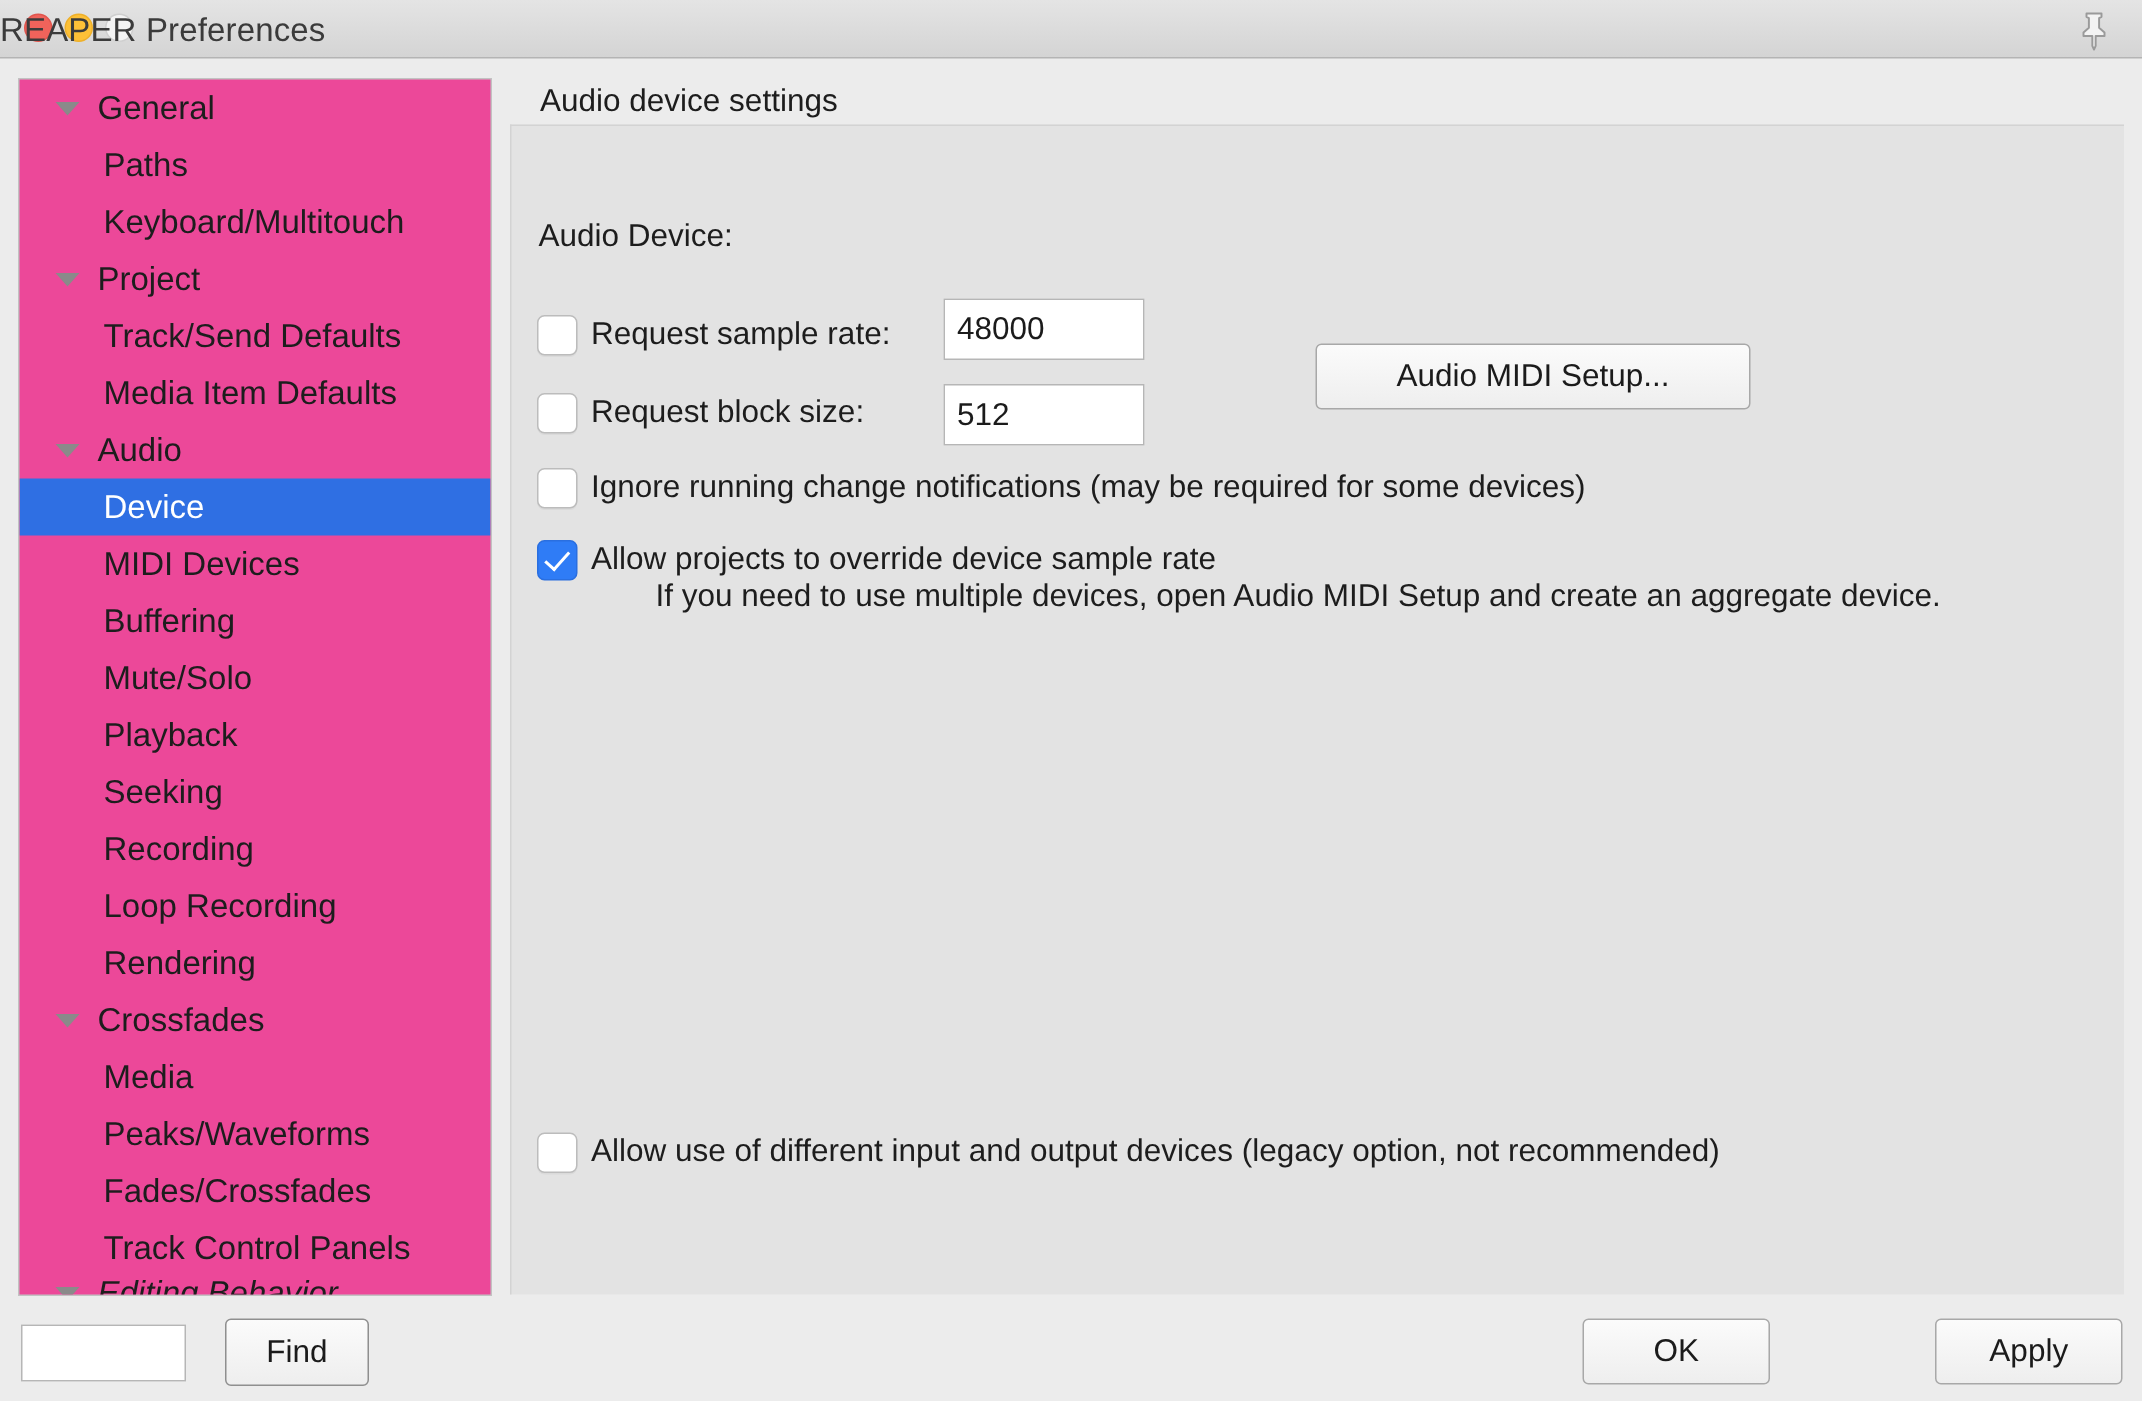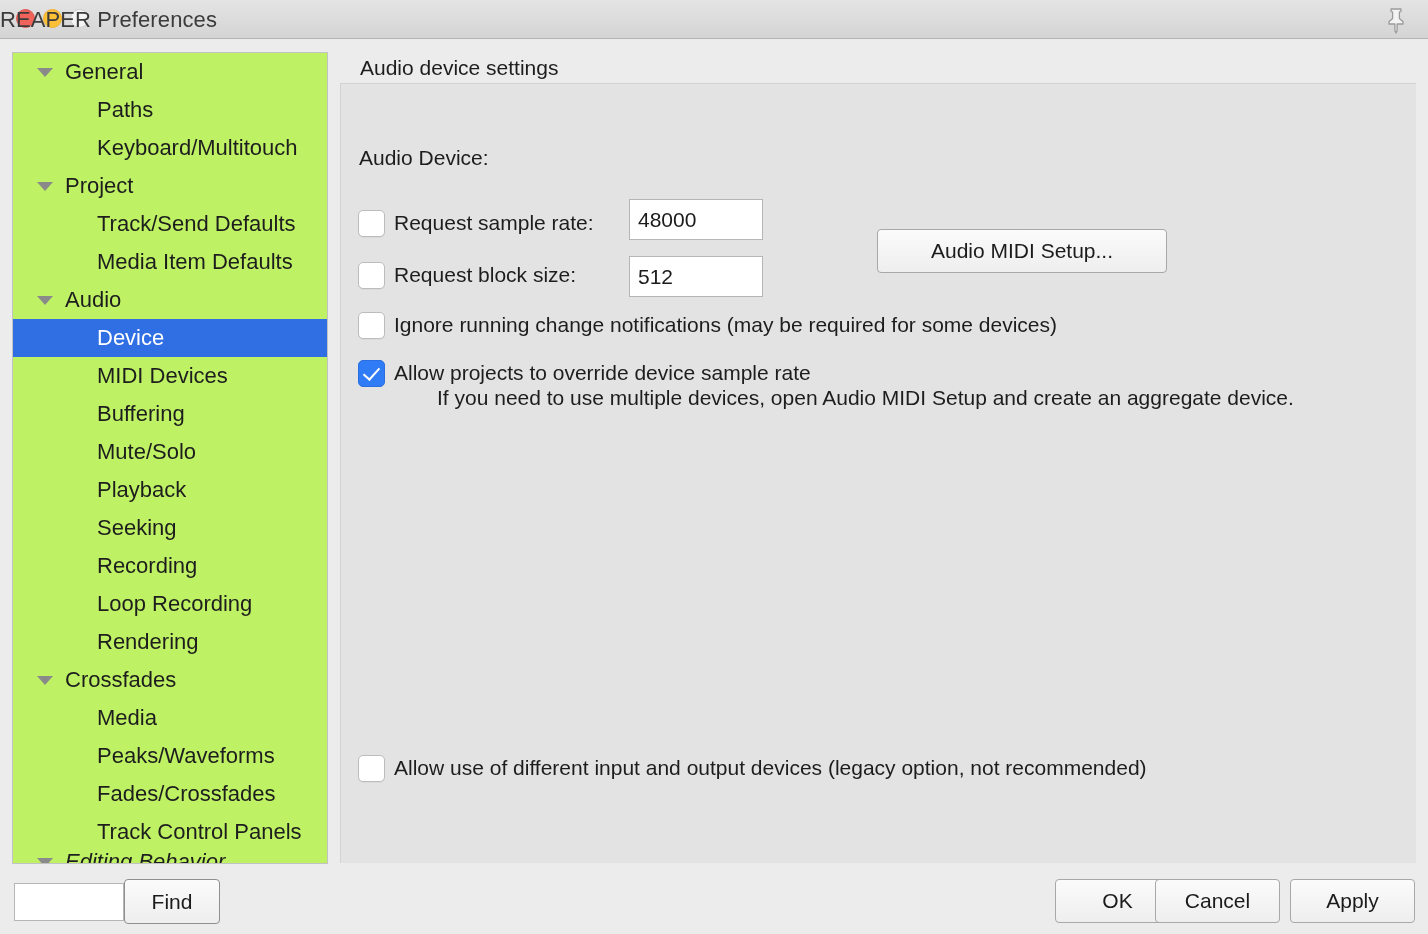--- a/index.html
+++ b/index.html
@@ -57,36 +57,36 @@
     position: absolute;
     right: 16px; top: 4px;
     width: 32px; height: 32px;
   }
 
   
   #sidebar {
     position: absolute;
     left: 12px; top: 52px;
     width: 316px; height: 812px;
-    background: #bef264;
+    background: #ec4899;
     border: 1px solid #c2c2c2;
     box-sizing: border-box;
     overflow: hidden;
   }
   .tree-item {
     position: relative;
     height: 38px;
     line-height: 38px;
     font-size: 22px;
     color: #1d1d1d;
     white-space: nowrap;
     box-sizing: border-box;
   }
   .tree-item.lvl0 { padding-left: 52px; }
-  .tree-item.lvl1 { padding-left: 84px; }
+  .tree-item.lvl1 { padding-left: 56px; }
   .tree-item.selected {
     background: #2f6fe3;
     color: #ffffff;
   }
   .tri {
     position: absolute;
     left: 24px; top: 50%;
     margin-top: -4px;
     width: 0; height: 0;
     border-left: 8px solid transparent;
@@ -312,20 +312,19 @@
       <div class="cb off" style="left:17px; top:671px;"></div>
       <div class="row-label" style="left:53px; top:672px;">Allow use of different input and output devices (legacy option, not recommended)</div>
 
     </div>
   </div>
 
   <div id="bottombar">
     <div id="find-input">
       <div class="txt"></div>
     </div>
-    <div class="btn strong" style="left:124px; top:13px; width:96px; height:45px; line-height:44px;">Find</div>
+    <div class="btn strong" style="left:150px; top:13px; width:96px; height:45px; line-height:44px;">Find</div>
 
     <div class="btn" style="left:1020px; top:879px; width:125px; height:44px; line-height:42px; position:absolute; top:13px;margin-left:35px;">OK</div>
-    <div class="btn" style="left:1155px; top:13px; width:125px; height:44px; line-height:42px;">Cancel</div>
     <div class="btn" style="left:1290px; top:13px; width:125px; height:44px; line-height:42px;">Apply</div>
   </div>
 
 </div>
 
 </body></html>

